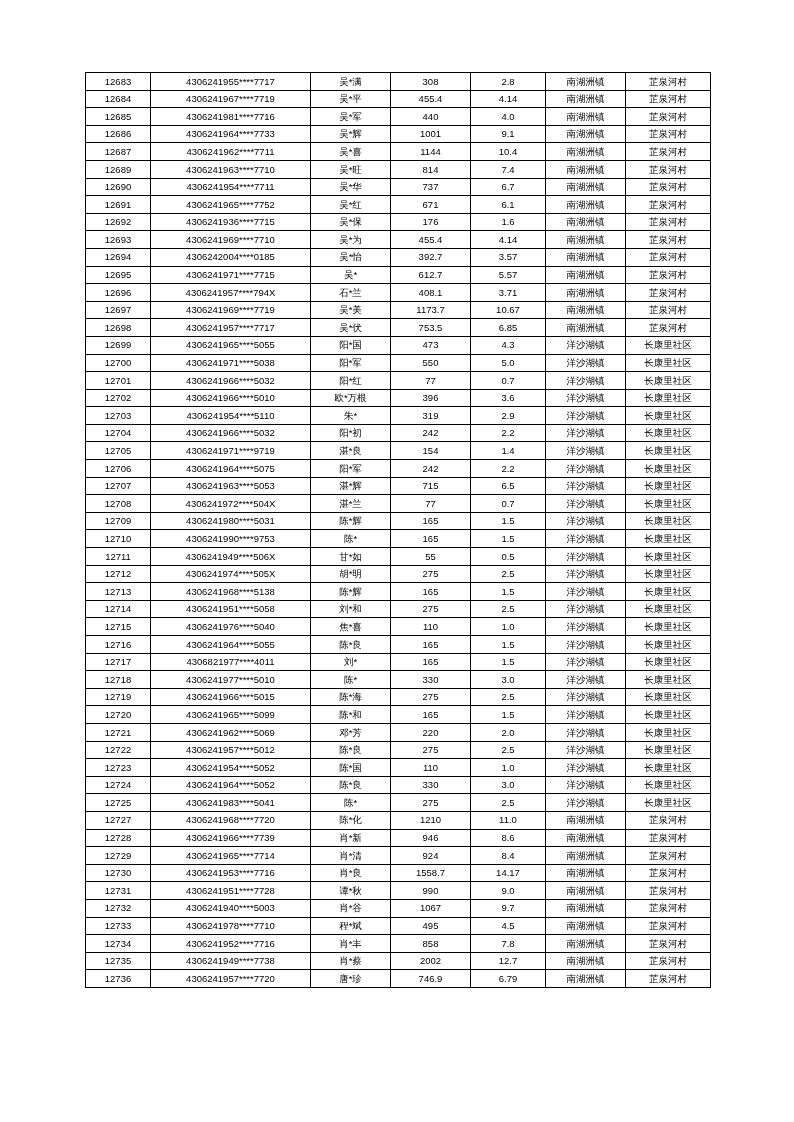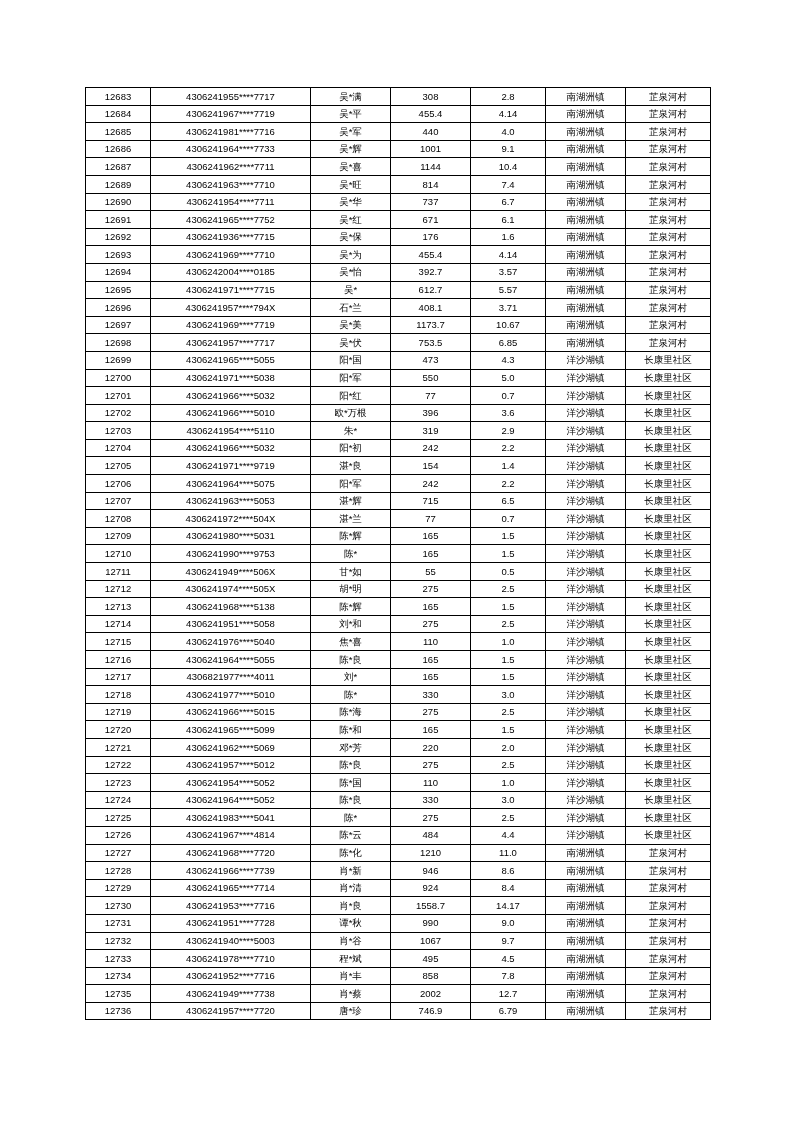--- a/index.html
+++ b/index.html
@@ -15,21 +15,20 @@
     background: #ffffff;
     overflow: hidden;
   }
   table.data-table {
     position: absolute;
     left: 85px;
     top: 72px;
     border-collapse: collapse;
     table-layout: fixed;
     width: 625px;
-    margin-top: 15px;
   }
   table.data-table td {
     border: 1px solid #000000;
     height: 16.6px;
     padding: 0 2px;
     font-size: 9.5px;
     color: #000000;
     text-align: center;
     vertical-align: middle;
     white-space: nowrap;
@@ -424,29 +423,20 @@
         <tr>
           <td>12725</td>
           <td>4306241983****5041</td>
           <td>陈*</td>
           <td>275</td>
           <td>2.5</td>
           <td>洋沙湖镇</td>
           <td>长康里社区</td>
         </tr>
         <tr>
-          <td>12726</td>
-          <td>4306241967****4814</td>
-          <td>陈*云</td>
-          <td>484</td>
-          <td>4.4</td>
-          <td>洋沙湖镇</td>
-          <td>长康里社区</td>
-        </tr>
-        <tr>
           <td>12727</td>
           <td>4306241968****7720</td>
           <td>陈*化</td>
           <td>1210</td>
           <td>11.0</td>
           <td>南湖洲镇</td>
           <td>芷泉河村</td>
         </tr>
         <tr>
           <td>12728</td>

